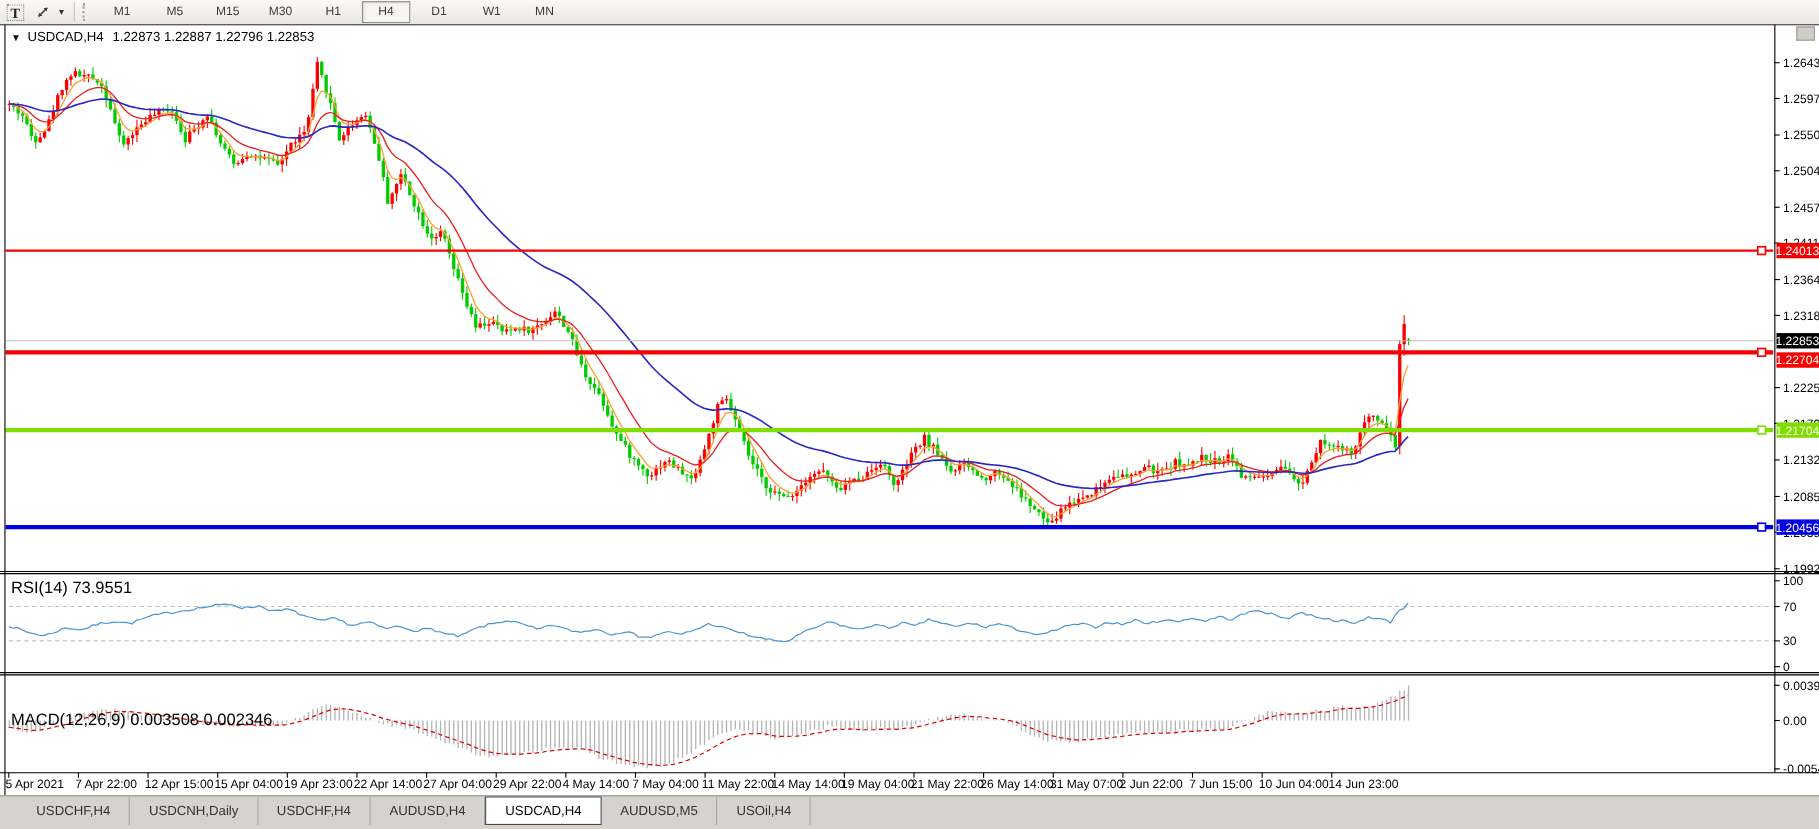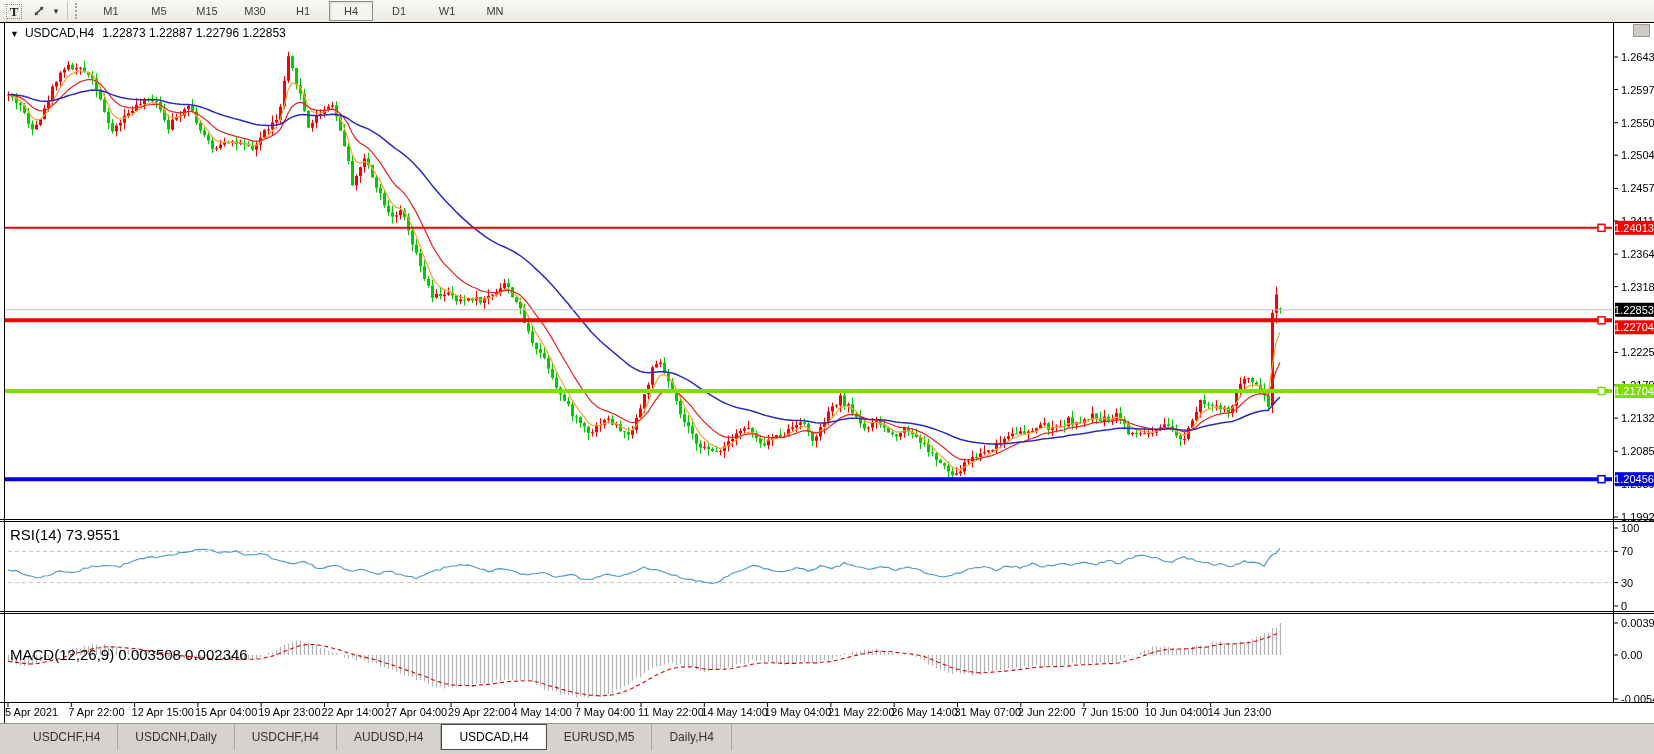--- a/index.html
+++ b/index.html
@@ -1161,15 +1161,15 @@
       <div class="tfbtn">MN</div>
     </div>
 </div>
 
 <div class="tabbar" id="tabbar">
     <div class="tab">USDCHF,H4</div>
     <div class="tab">USDCNH,Daily</div>
     <div class="tab">USDCHF,H4</div>
     <div class="tab">AUDUSD,H4</div>
     <div class="tab active">USDCAD,H4</div>
-    <div class="tab">EURUSD,M5</div>
-    <div class="tab">Daily,H4</div>
+    <div class="tab">AUDUSD,M5</div>
+    <div class="tab">USOil,H4</div>
   </div>
 
 </body></html>

